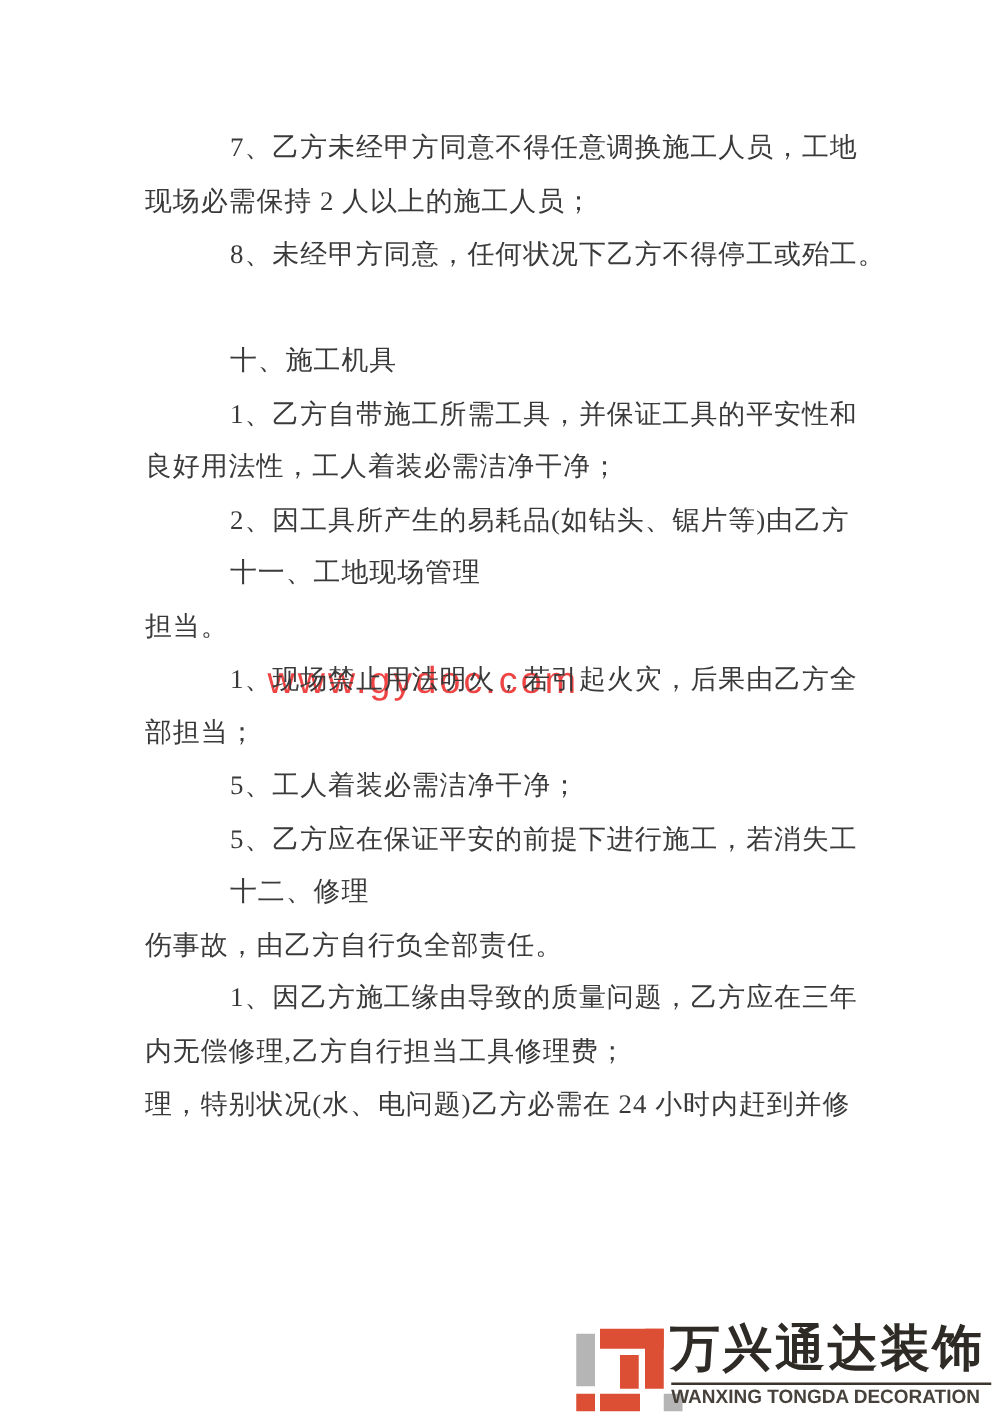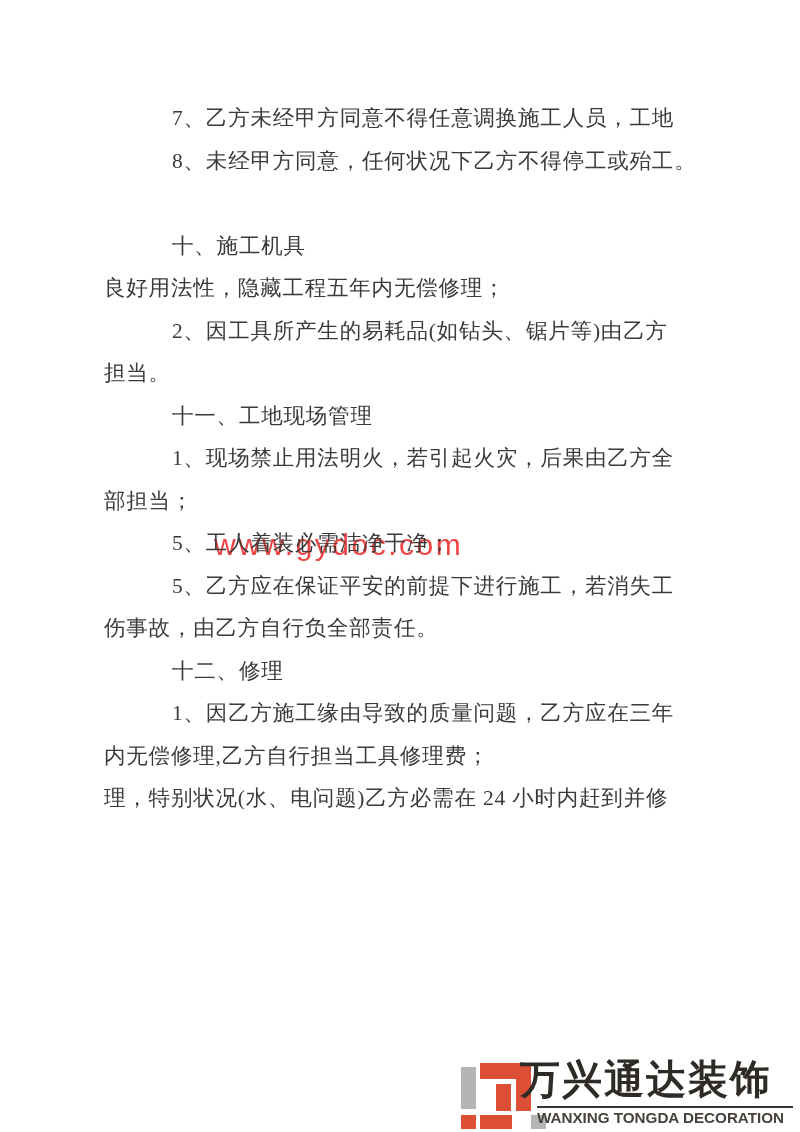--- a/index.html
+++ b/index.html
@@ -21,21 +21,21 @@
     top: 528px;
     font-family: "Liberation Sans", sans-serif;
     font-size: 30px;
     letter-spacing: 2.5px;
     color: #ef4444;
     z-index: 1;
     user-select: none;
   }
   .doc-body {
     position: absolute;
-    left: 104px;
+    left: 116px;
     top: 97px;
     width: 590px;
     z-index: 2;
   }
   .doc-line {
     height: 42.5px;
     line-height: 42.5px;
     font-size: 21.5px;
     letter-spacing: 0.8px;
     color: #3a3a3a;
@@ -53,21 +53,21 @@
     height: 78px;
     z-index: 3;
   }
   .logo-icon {
     position: absolute;
     left: 0;
     top: 0;
   }
   .logo-name {
     position: absolute;
-    left: 62px;
+    left: 78px;
     top: 1px;
     font-family: "Liberation Sans", sans-serif;
     font-weight: bold;
     font-size: 40px;
     line-height: 48px;
     letter-spacing: 2px;
     color: #2e2a25;
     white-space: nowrap;
   }
   .logo-rule {
@@ -94,33 +94,35 @@
 </style>
 </head>
 <body>
 
 <div class="page">
 
   <div class="watermark">www.gydoc.com</div>
 
   <div class="doc-body" id="doc-body">
       <div class="doc-line indent">7、乙方未经甲方同意不得任意调换施工人员，工地</div>
+      <div class="doc-line">现场必需保持 2 人以上的施工人员；</div>
       <div class="doc-line indent">8、未经甲方同意，任何状况下乙方不得停工或殆工。</div>
       <div class="doc-line"></div>
       <div class="doc-line indent">十、施工机具</div>
-      <div class="doc-line">良好用法性，隐藏工程五年内无偿修理；</div>
+      <div class="doc-line indent">1、乙方自带施工所需工具，并保证工具的平安性和</div>
+      <div class="doc-line">良好用法性，工人着装必需洁净干净；</div>
       <div class="doc-line indent">2、因工具所产生的易耗品(如钻头、锯片等)由乙方</div>
+      <div class="doc-line indent">十一、工地现场管理</div>
       <div class="doc-line">担当。</div>
-      <div class="doc-line indent">十一、工地现场管理</div>
       <div class="doc-line indent">1、现场禁止用法明火，若引起火灾，后果由乙方全</div>
       <div class="doc-line">部担当；</div>
       <div class="doc-line indent">5、工人着装必需洁净干净；</div>
       <div class="doc-line indent">5、乙方应在保证平安的前提下进行施工，若消失工</div>
+      <div class="doc-line indent">十二、修理</div>
       <div class="doc-line">伤事故，由乙方自行负全部责任。</div>
-      <div class="doc-line indent">十二、修理</div>
       <div class="doc-line indent">1、因乙方施工缘由导致的质量问题，乙方应在三年</div>
       <div class="doc-line">内无偿修理,乙方自行担当工具修理费；</div>
       <div class="doc-line">理，特别状况(水、电问题)乙方必需在 24 小时内赶到并修</div>
     </div>
 
   <div class="logo">
     <svg class="logo-icon" width="90" height="78" viewBox="0 0 90 78">
       <rect x="3" y="13" width="15" height="42" fill="#b5b5b5"></rect>
       <rect x="3" y="61" width="15" height="14" fill="#dd4f35"></rect>
       <rect x="22" y="9" width="51" height="16" fill="#dd4f35"></rect>

